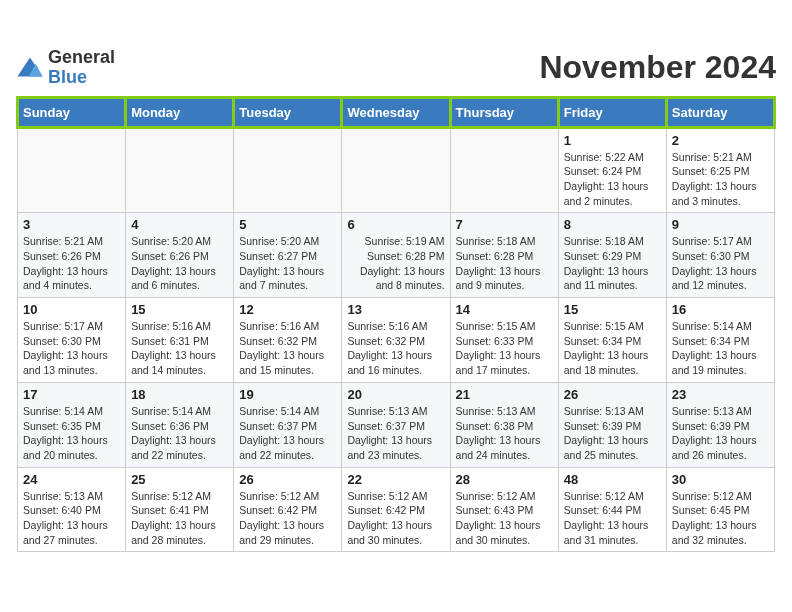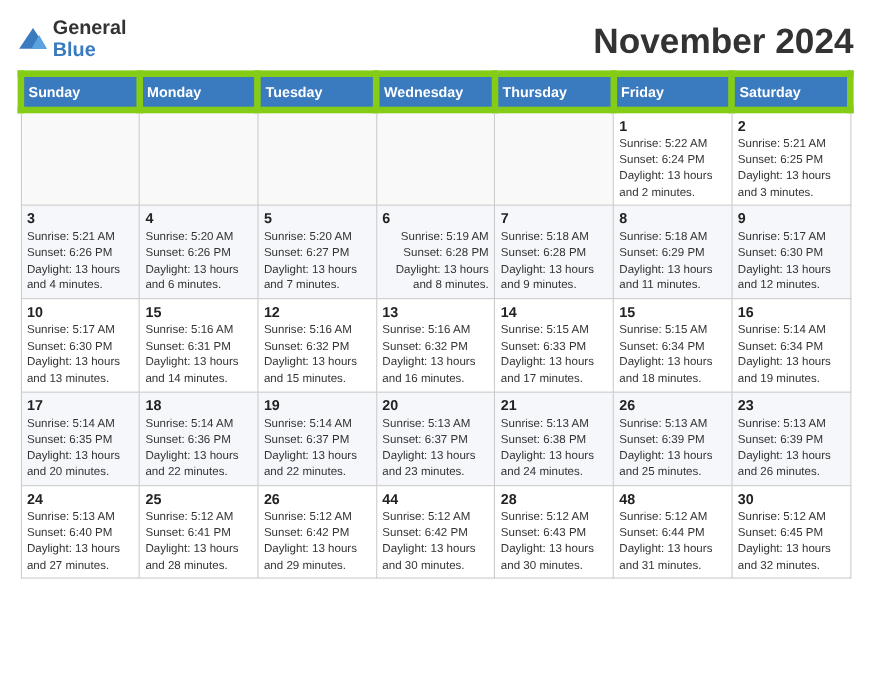--- a/index.html
+++ b/index.html
@@ -6,22 +6,23 @@
     body {
       font-family: Arial, sans-serif;
       background: #fff;
       width: 792px;
       min-height: 612px;
       padding: 16px;
     }
     .header-area {
       display: flex;
       justify-content: space-between;
-      align-items: flex-end;
+      align-items: center;
       margin-bottom: 8px;
+      margin-top: 32px;
     }
     .logo {
       display: flex;
       align-items: center;
       gap: 4px;
     }
     .logo-text {
       font-size: 18px;
       font-weight: bold;
       line-height: 1.1;
@@ -49,21 +50,21 @@
       border-collapse: collapse;
       font-size: 11px;
     }
     thead tr th {
       background-color: #3a7abf;
       color: #fff;
       padding: 6px 4px;
       text-align: left;
       font-size: 13px;
       font-weight: bold;
-      border: 6px solid #84cc16;
+      border: 3px solid #84cc16;
     }
     tbody tr td {
       vertical-align: top;
       border: 1px solid #ccc;
       padding: 4px 5px;
       min-height: 70px;
       width: 14.28%;
       background: #fff;
     }
     tbody tr:nth-child(even) td {
@@ -281,21 +282,21 @@
 Sunset: 6:41 PM
 Daylight: 13 hours and 28 minutes.</div>
         </td>
         <td>
           <span class="day-num">26</span>
           <div class="day-info" style="white-space: pre-line;">Sunrise: 5:12 AM
 Sunset: 6:42 PM
 Daylight: 13 hours and 29 minutes.</div>
         </td>
         <td>
-          <span class="day-num">44</span>
+          <span class="day-num">22</span>
           <div class="day-info" style="white-space: pre-line;">Sunrise: 5:12 AM
 Sunset: 6:42 PM
 Daylight: 13 hours and 30 minutes.</div>
         </td>
         <td>
           <span class="day-num">28</span>
           <div class="day-info" style="white-space: pre-line;">Sunrise: 5:12 AM
 Sunset: 6:43 PM
 Daylight: 13 hours and 30 minutes.</div>
         </td>

